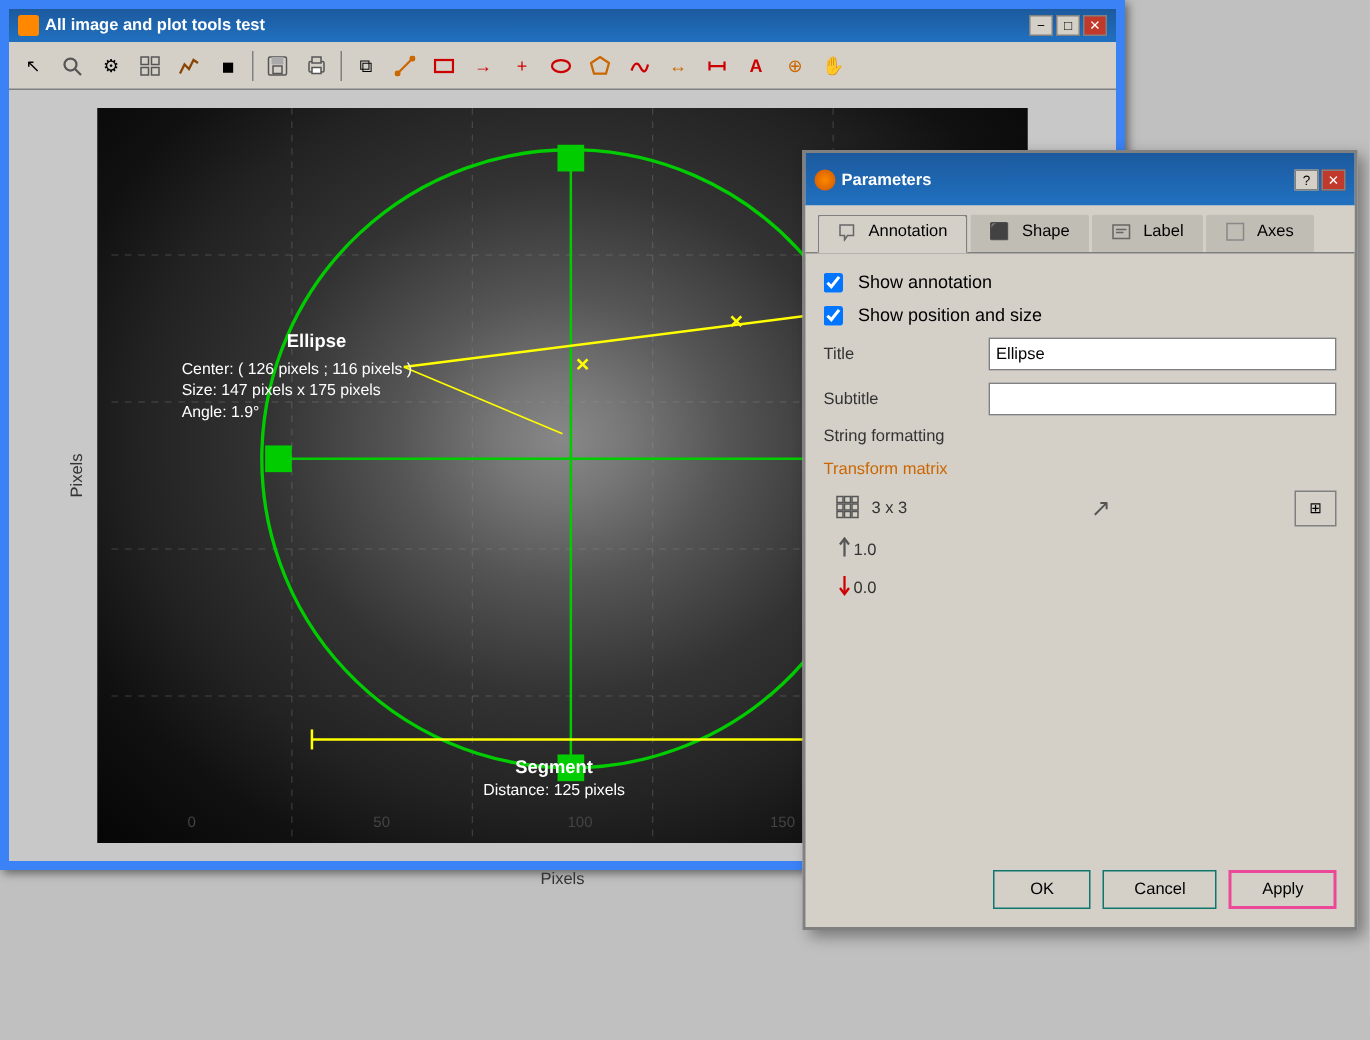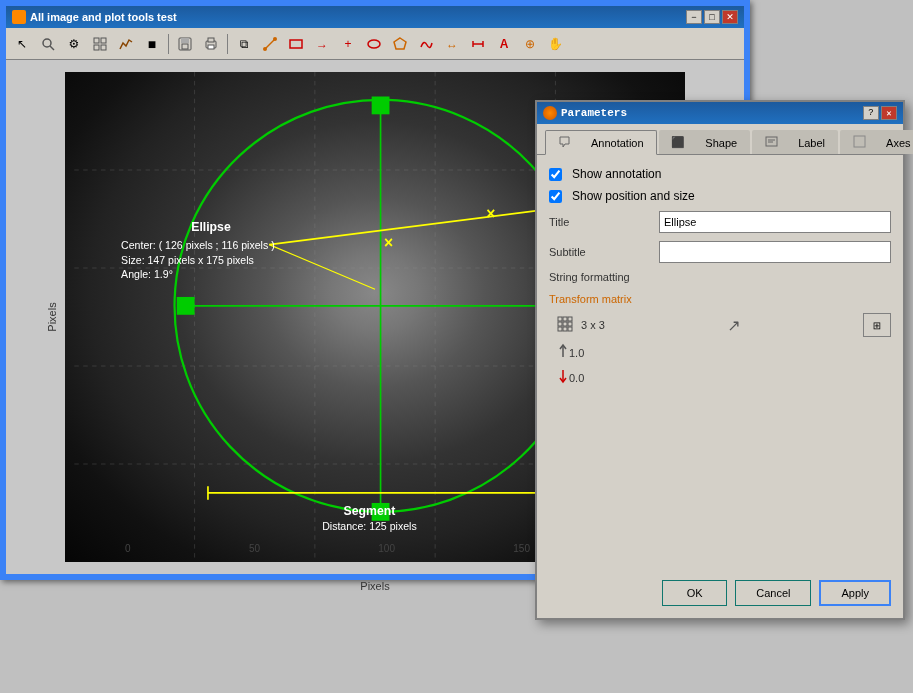--- a/index.html
+++ b/index.html
@@ -164,22 +164,21 @@
       box-shadow: 4px 4px 10px rgba(0,0,0,0.4);
     }
 
     .params-title-bar {
       background: linear-gradient(to bottom, #1c5a9e, #2070c0);
       color: white;
       padding: 3px 6px;
       display: flex;
       align-items: center;
       justify-content: space-between;
-      height: 22px;
-      font-family: Liberation Mono, monospace;
+      height: 35px;
     }
 
     .params-title-left {
       display: flex;
       align-items: center;
       gap: 4px;
     }
 
     .params-icon {
       width: 14px; height: 14px;
@@ -207,22 +206,22 @@
 
     .tab {
       padding: 4px 12px;
       font-size: 11px;
       cursor: pointer;
       border: 1px solid transparent;
       border-bottom: none;
       background: #c0bdb5;
       margin-right: 2px;
       display: flex;
-      align-items: center;
-      gap: 20px;
+      align-items: flex-start;
+      gap: 8px;
       border-radius: 2px 2px 0 0;
     }
 
     .tab.active {
       background: #d4d0c8;
       border: 1px solid #808080;
       border-bottom: 1px solid #d4d0c8;
       margin-bottom: -1px;
       z-index: 1;
     }
@@ -335,21 +334,21 @@
       font-size: 11px;
       background: #d4d0c8;
       border: 1px solid #0f766e;
       cursor: pointer;
       min-width: 65px;
       text-align: center;
     }
 
     .dialog-btn.apply-btn {
       
-      border: 2px solid #3b82f6;
+      border: 2px solid #ec4899;
     }
 
     
     .y-axis {
       position: absolute;
       left: 12px;
       top: 30px;
       height: 440px;
       width: 45px;
       display: flex;

